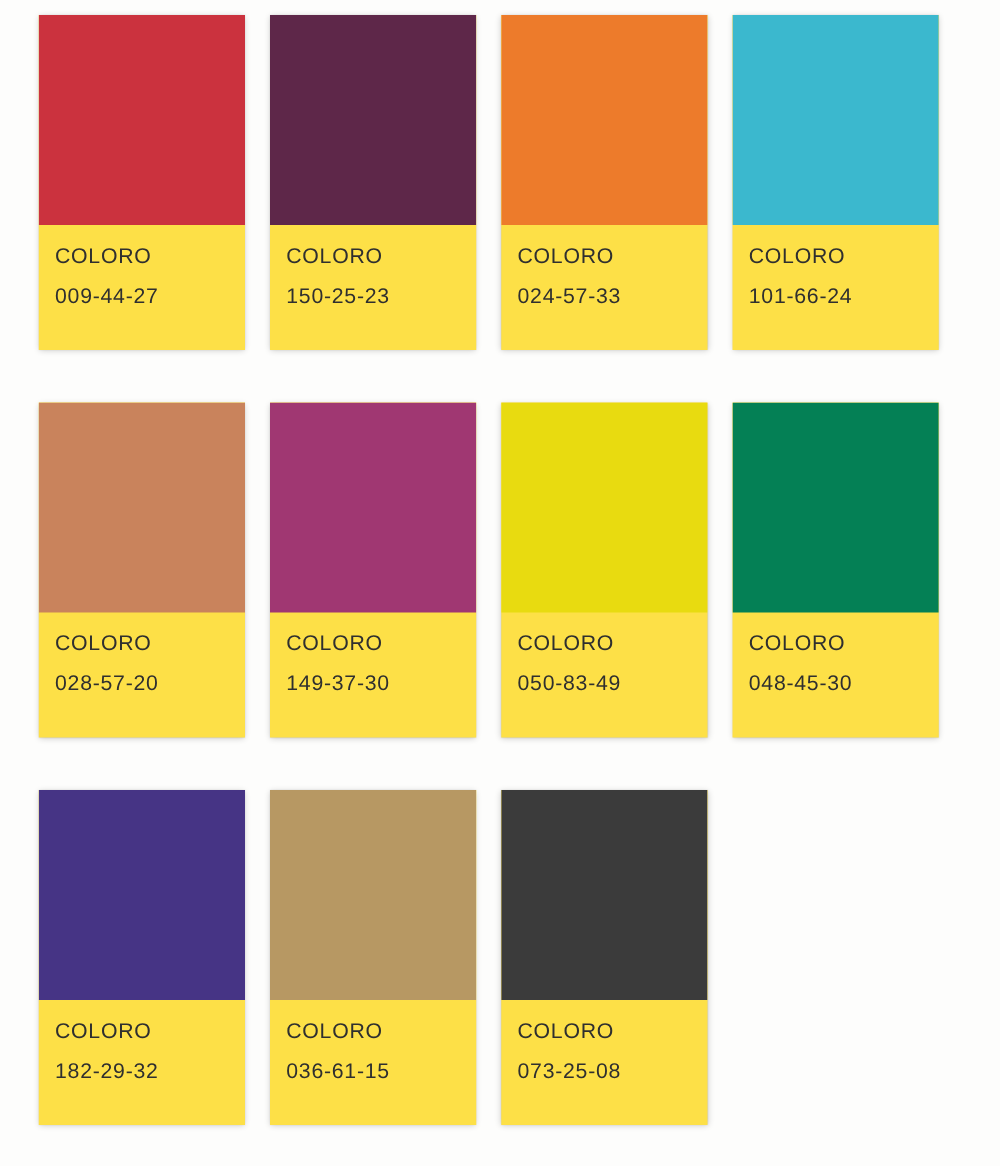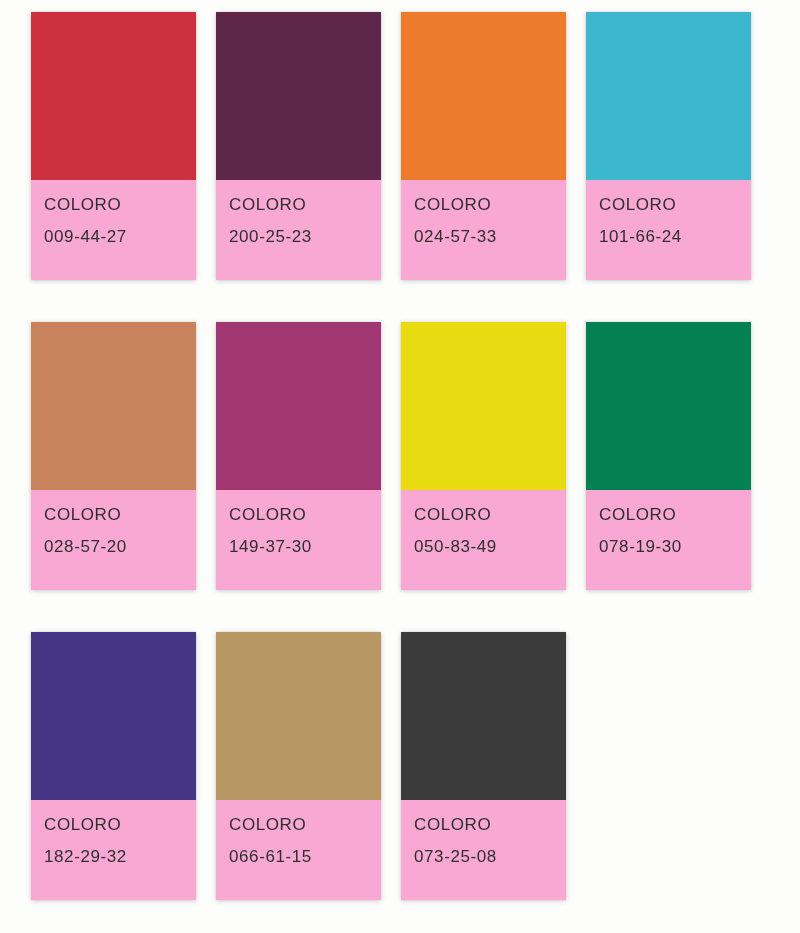--- a/index.html
+++ b/index.html
@@ -24,21 +24,21 @@
     grid-template-rows: repeat(3, 268px);
     column-gap: 1px;
     row-gap: 42px;
     align-content: start;
   }
 
   .swatch-card {
     position: relative;
     width: 165px;
     height: 268px;
-    background: #f9a8d4;
+    background: #fde047;
     box-shadow: 0 1px 5px rgba(0,0,0,0.20), 0 0 1px rgba(0,0,0,0.10);
     display: flex;
     flex-direction: column;
     overflow: hidden;
   }
 
   .swatch-color {
     width: 100%;
     height: 168px;
     flex: 0 0 168px;
@@ -72,21 +72,21 @@
       <div class="swatch-color" style="background-color: rgb(203, 50, 62);"></div>
       <div class="swatch-label">
         <span class="swatch-brand">COLORO</span>
         <span class="swatch-code">009-44-27</span>
       </div>
     </div>
     <div class="swatch-card">
       <div class="swatch-color" style="background-color: rgb(94, 39, 73);"></div>
       <div class="swatch-label">
         <span class="swatch-brand">COLORO</span>
-        <span class="swatch-code">200-25-23</span>
+        <span class="swatch-code">150-25-23</span>
       </div>
     </div>
     <div class="swatch-card">
       <div class="swatch-color" style="background-color: rgb(237, 123, 43);"></div>
       <div class="swatch-label">
         <span class="swatch-brand">COLORO</span>
         <span class="swatch-code">024-57-33</span>
       </div>
     </div>
     <div class="swatch-card">
@@ -114,35 +114,35 @@
       <div class="swatch-color" style="background-color: rgb(232, 219, 16);"></div>
       <div class="swatch-label">
         <span class="swatch-brand">COLORO</span>
         <span class="swatch-code">050-83-49</span>
       </div>
     </div>
     <div class="swatch-card">
       <div class="swatch-color" style="background-color: rgb(4, 128, 85);"></div>
       <div class="swatch-label">
         <span class="swatch-brand">COLORO</span>
-        <span class="swatch-code">078-19-30</span>
+        <span class="swatch-code">048-45-30</span>
       </div>
     </div>
     <div class="swatch-card">
       <div class="swatch-color" style="background-color: rgb(70, 52, 133);"></div>
       <div class="swatch-label">
         <span class="swatch-brand">COLORO</span>
         <span class="swatch-code">182-29-32</span>
       </div>
     </div>
     <div class="swatch-card">
       <div class="swatch-color" style="background-color: rgb(183, 152, 99);"></div>
       <div class="swatch-label">
         <span class="swatch-brand">COLORO</span>
-        <span class="swatch-code">066-61-15</span>
+        <span class="swatch-code">036-61-15</span>
       </div>
     </div>
     <div class="swatch-card">
       <div class="swatch-color" style="background-color: rgb(59, 59, 59);"></div>
       <div class="swatch-label">
         <span class="swatch-brand">COLORO</span>
         <span class="swatch-code">073-25-08</span>
       </div>
     </div>
   </div>

